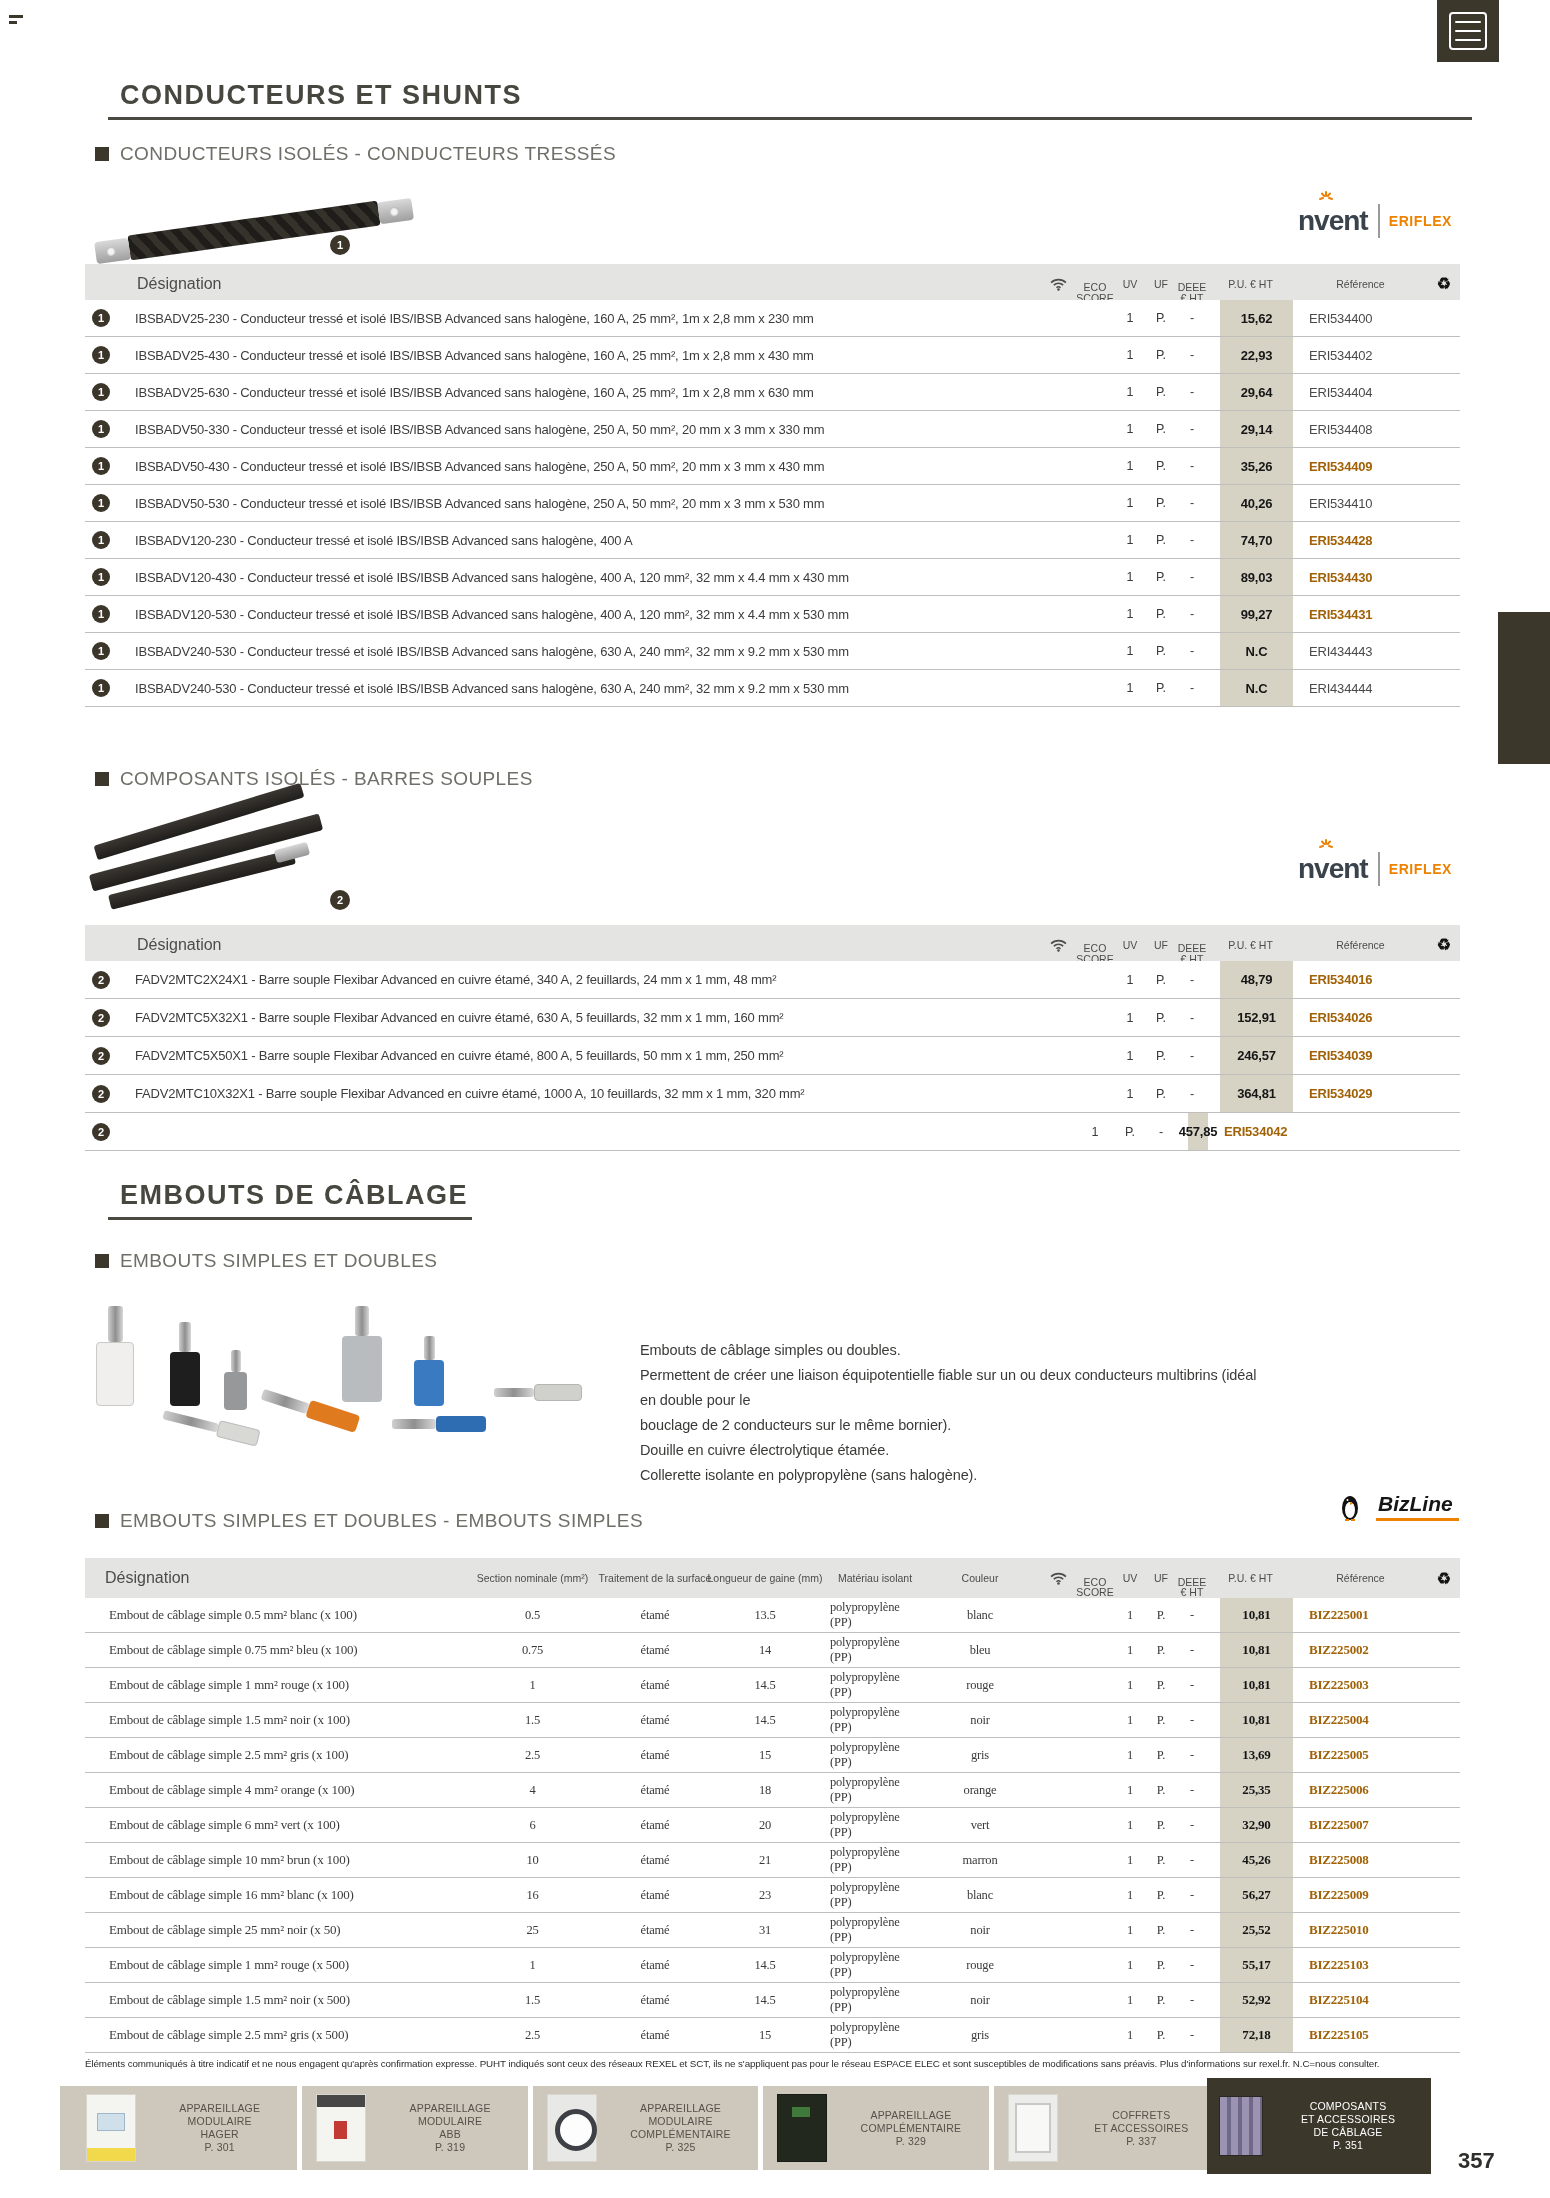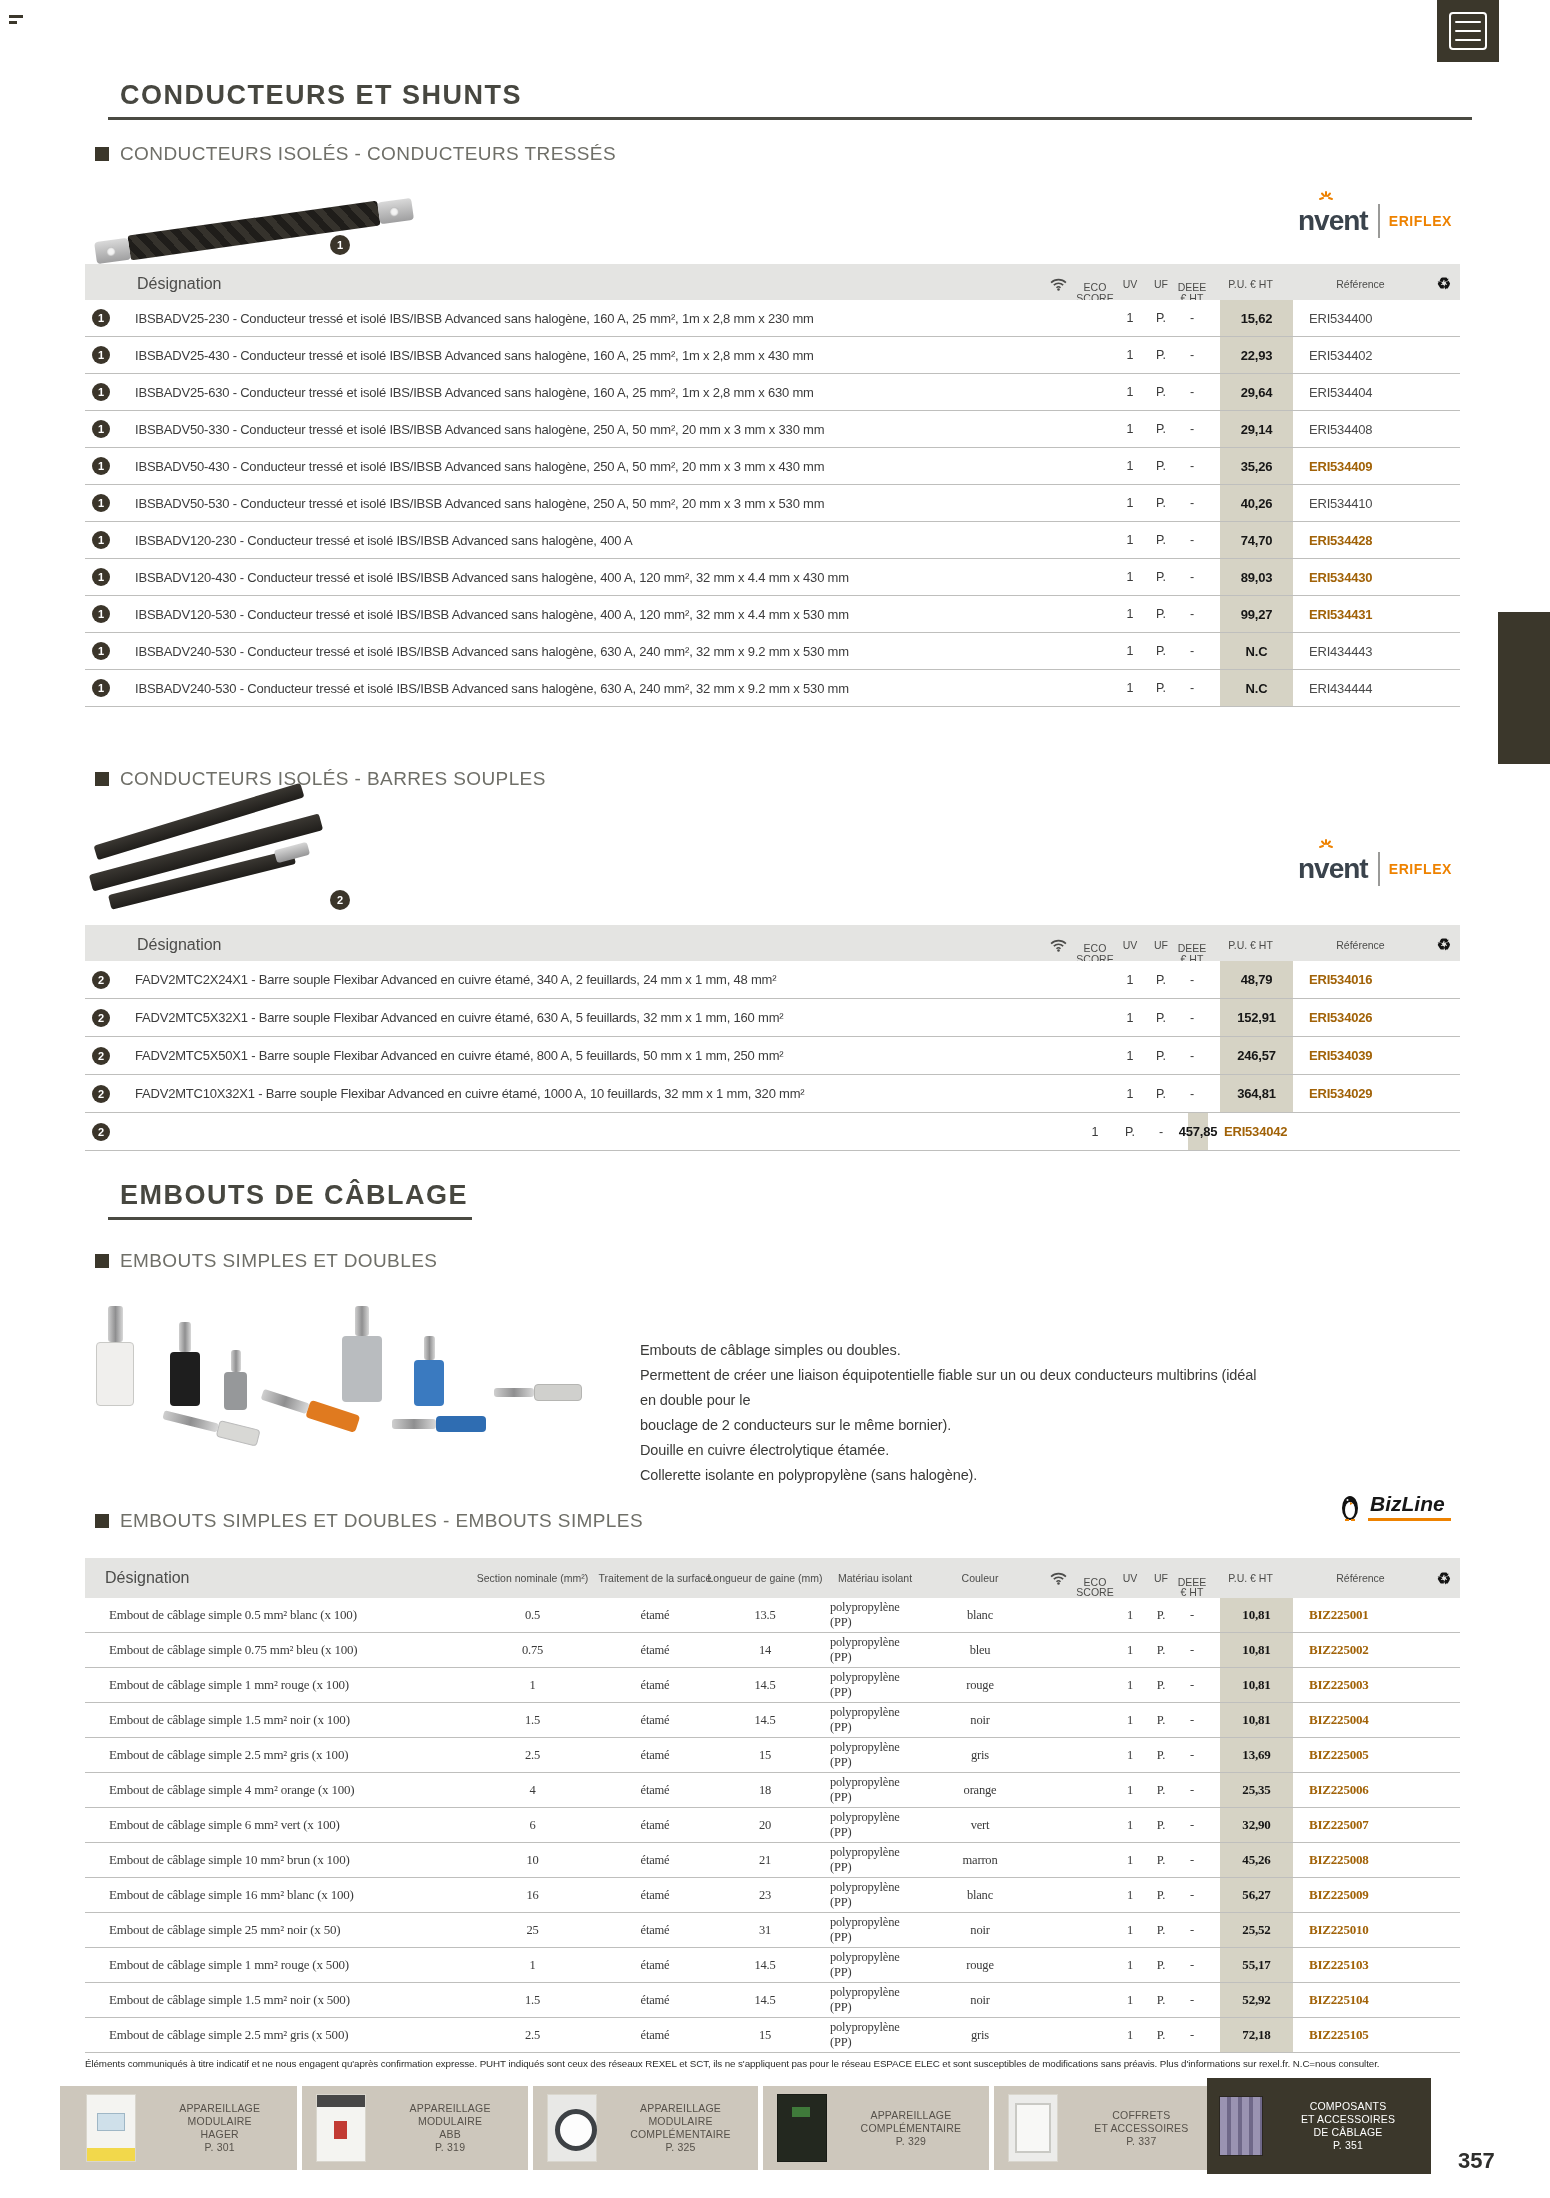--- a/index.html
+++ b/index.html
@@ -38,21 +38,21 @@
   .recy{font-size:16px;color:#141414;font-weight:700;}
 
   
   .nvent{position:absolute;display:flex;align-items:center;}
   .nvent .txt{font-size:28px;font-weight:700;color:#3a434c;letter-spacing:-1px;position:relative;}
   .nvent .spark{position:absolute;top:-13px;left:20px;}
   .nvent .div{width:2px;height:34px;background:#9a9a98;margin:0 9px 0 10px;}
   .nvent .eri{color:#ee8200;font-weight:700;font-size:14px;letter-spacing:.6px;}
 
   
-  .bizline{position:absolute;display:flex;align-items:flex-end;gap:8px;}
+  .bizline{position:absolute;display:flex;align-items:flex-end;gap:16px;}
   .bizline .txt{font-size:21px;font-weight:700;font-style:italic;color:#161616;border-bottom:3px solid #ee8200;padding:0 6px 2px 2px;}
 
   
   .photo1{position:absolute;left:88px;top:192px;width:340px;height:78px;}
   .braid-wrap{position:absolute;left:6px;top:26px;display:flex;align-items:center;transform:rotate(-8deg);}
   .lug{width:34px;height:22px;background:linear-gradient(#d9d9d9,#9f9fa0);border-radius:4px;position:relative;}
   .lug:before{content:"";position:absolute;left:11px;top:7px;width:9px;height:9px;border-radius:50%;background:#f4f4f4;box-shadow:inset 0 0 2px #777;}
   .braid{width:252px;height:25px;background:repeating-linear-gradient(55deg,#35322c 0 7px,#1f1d1a 7px 14px);border-radius:3px;}
   .photo2{position:absolute;left:85px;top:798px;width:260px;height:112px;}
   .fbar{position:absolute;border-radius:3px;background:linear-gradient(#3a3732,#201e1b);}
@@ -313,21 +313,21 @@
       <span class="c ">P.</span>
       <span class="c ">-</span>
       <span class="c pu">N.C</span>
       <span class="c left ref">ERI434444</span>
       <span class="c "></span>
     </div>
   </div>
 
 <div class="sec-head" style="left:95px;top:768px;">
   <span class="sq"></span>
-  <span>CONDUCTEURS ISOLÉS - BARRES SOUPLES</span>
+  <span>COMPOSANTS ISOLÉS - BARRES SOUPLES</span>
 </div>
 
 <div class="photo2">
   <div class="fbar" style="left:6px;top:16px;width:216px;height:15px;transform:rotate(-17deg);"></div>
   <div class="fbar" style="left:2px;top:46px;width:238px;height:17px;transform:rotate(-15deg);"></div>
   <div class="fbar" style="left:22px;top:74px;width:190px;height:15px;transform:rotate(-14deg);"></div>
   <div class="fbar" style="left:190px;top:48px;width:34px;height:13px;transform:rotate(-15deg);background:linear-gradient(#d6d6d6,#969697);"></div>
 </div>
 <div class="badge float" style="left:330px;top:890px;">2</div>
 

